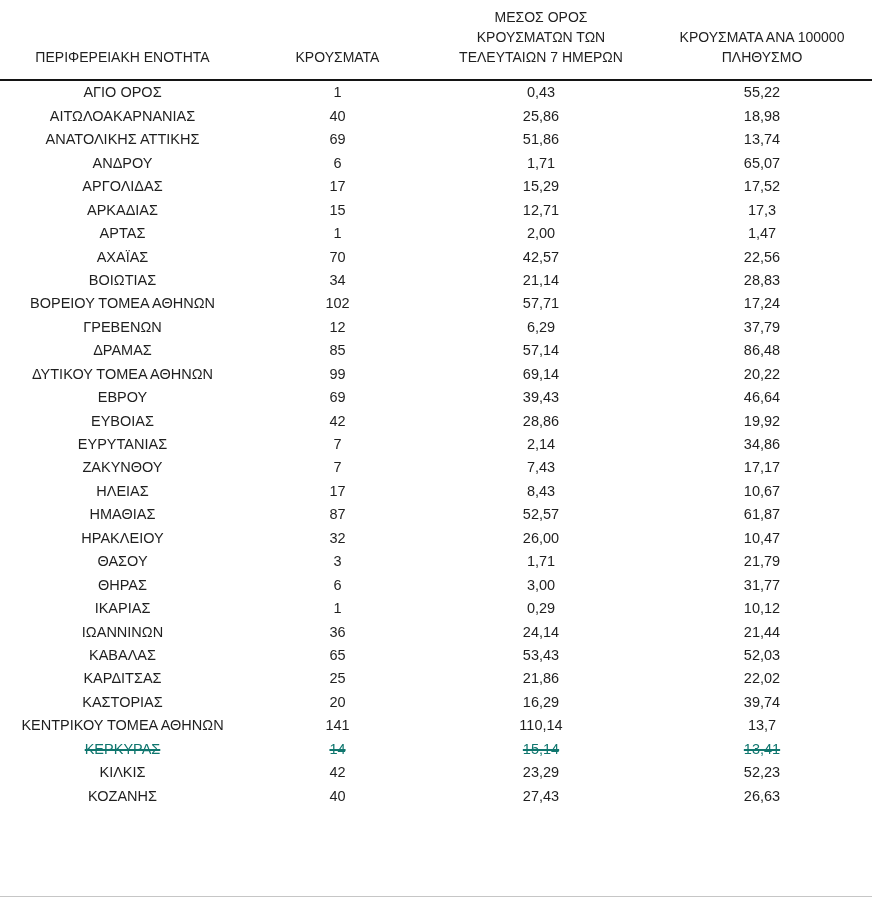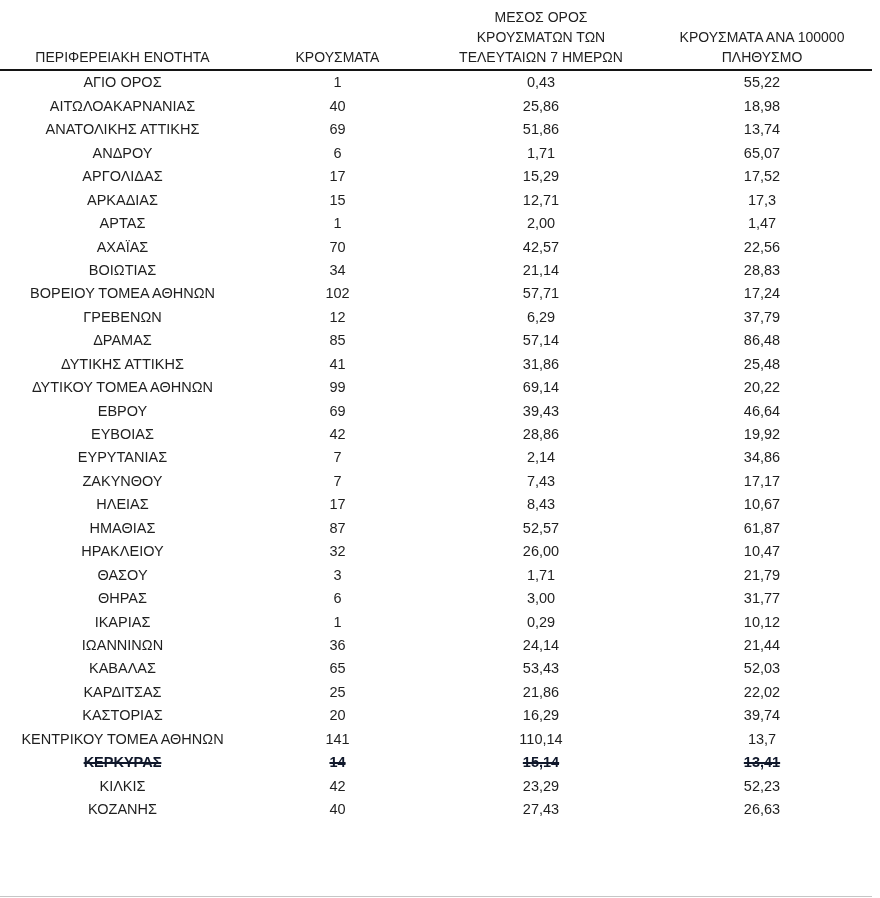--- a/index.html
+++ b/index.html
@@ -24,39 +24,38 @@
   col.c-region  { width: 245px; }
   col.c-cases   { width: 185px; }
   col.c-avg7    { width: 222px; }
   col.c-per100k { width: 220px; }
   thead th {
     font-weight: normal;
     font-size: 14px;
     line-height: 20px;
     text-align: center;
     vertical-align: bottom;
-    padding: 7px 2px 2px 2px;
+    padding: 7px 2px 12px 2px;
     white-space: pre-line;
     border-bottom: 2.5px solid #141414;
   }
   tbody td {
     height: 23.45px;
     padding: 0 2px;
     text-align: center;
     vertical-align: middle;
     font-size: 14.5px;
     line-height: 1;
     overflow: hidden;
     white-space: nowrap;
   }
   tr.struck td {
     text-decoration: line-through;
     text-decoration-thickness: 1.5px;
-    color: #0f172a;
-    font-weight: bold;
+    color: #0f766e;
   }
   .bottom-divider {
     position: absolute;
     left: 0;
     bottom: 1px;
     width: 872px;
     height: 1px;
     background: #c6c6c6;
   }
 </style>
@@ -148,26 +147,20 @@
     <td>6,29</td>
     <td>37,79</td>
   </tr>
       <tr>
     <td>ΔΡΑΜΑΣ</td>
     <td>85</td>
     <td>57,14</td>
     <td>86,48</td>
   </tr>
       <tr>
-    <td>ΔΥΤΙΚΗΣ ΑΤΤΙΚΗΣ</td>
-    <td>41</td>
-    <td>31,86</td>
-    <td>25,48</td>
-  </tr>
-      <tr>
     <td>ΔΥΤΙΚΟΥ ΤΟΜΕΑ ΑΘΗΝΩΝ</td>
     <td>99</td>
     <td>69,14</td>
     <td>20,22</td>
   </tr>
       <tr>
     <td>ΕΒΡΟΥ</td>
     <td>69</td>
     <td>39,43</td>
     <td>46,64</td>

